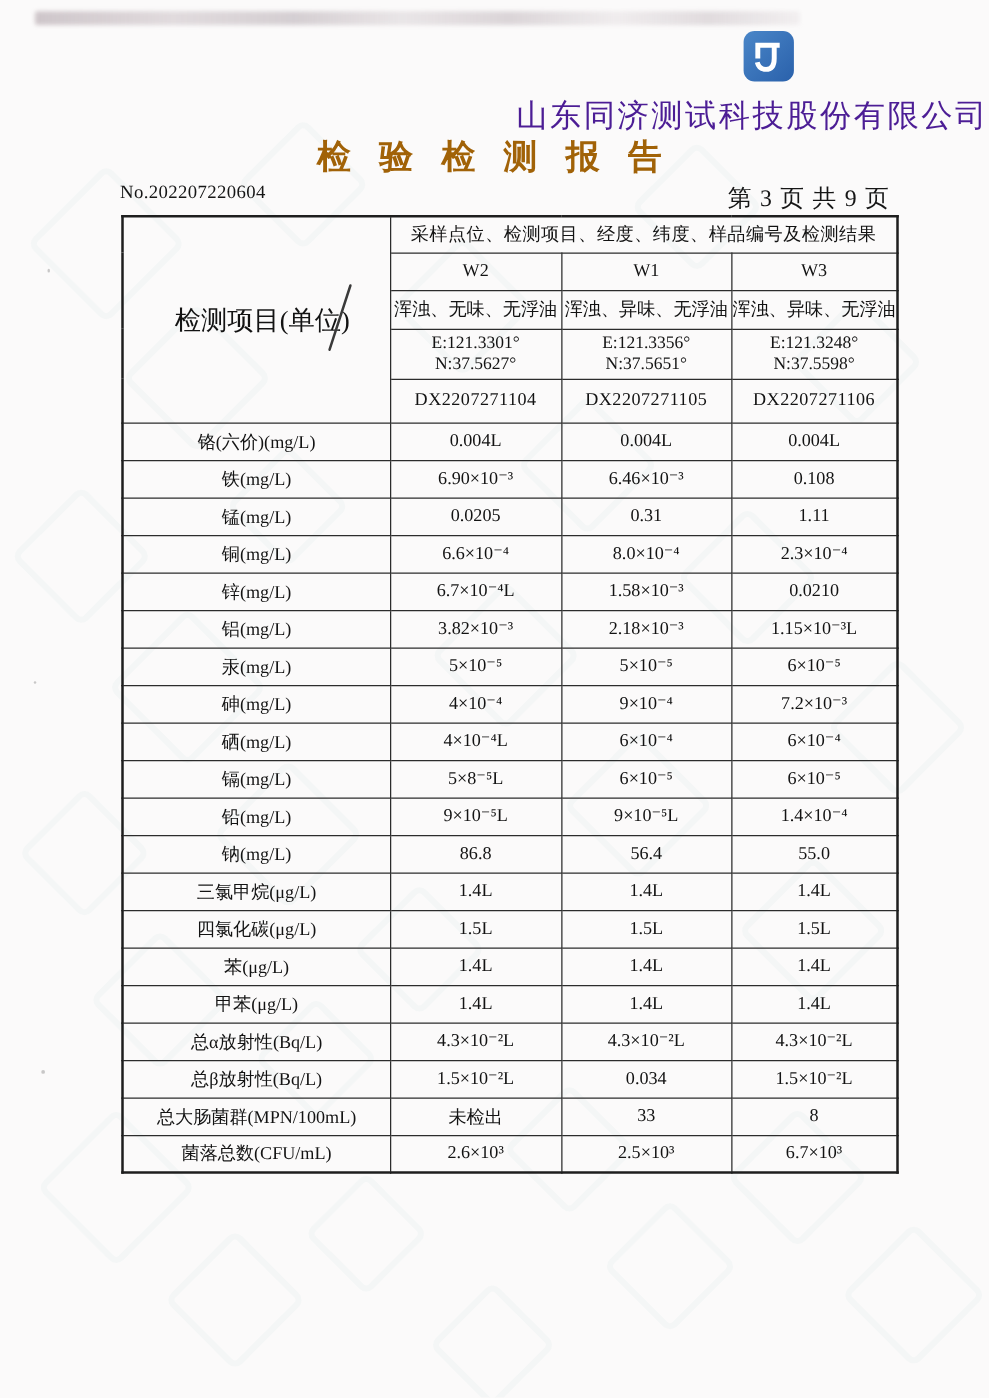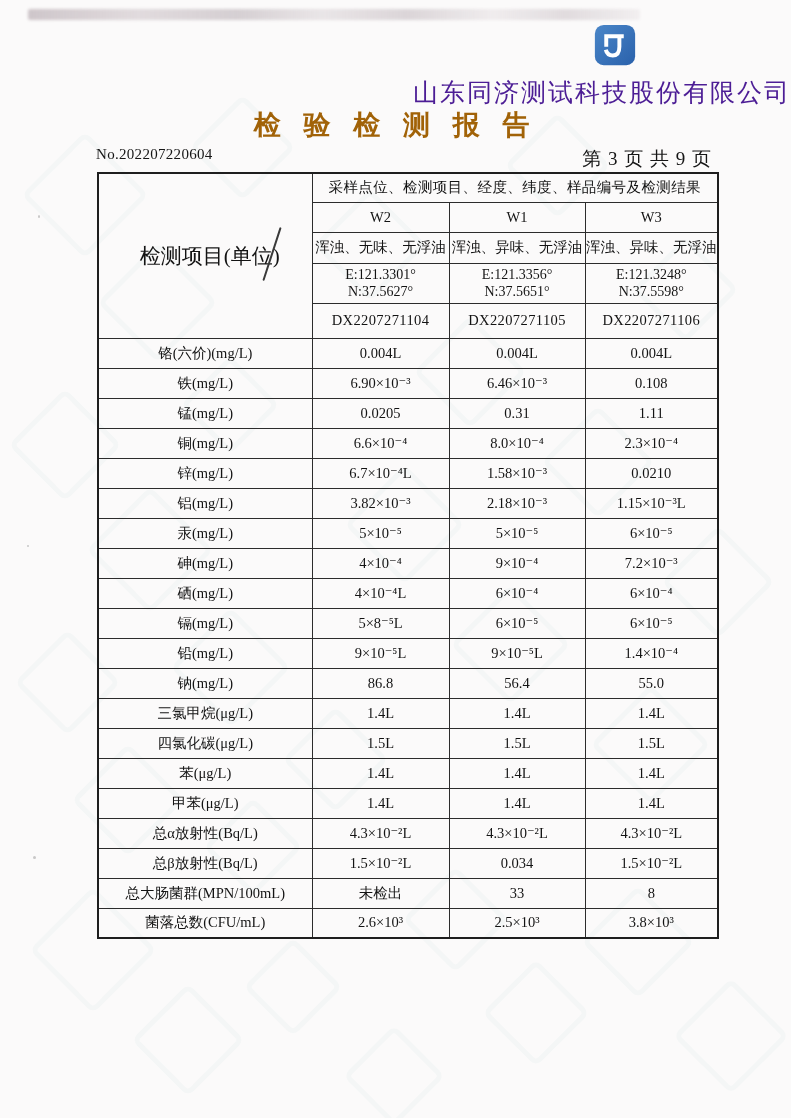--- a/index.html
+++ b/index.html
@@ -290,16 +290,16 @@
       <tr class="r-data">
     <td class="item-cell">总大肠菌群(MPN/100mL)</td>
     <td>未检出</td>
     <td>33</td>
     <td>8</td>
   </tr>
       <tr class="r-data">
     <td class="item-cell">菌落总数(CFU/mL)</td>
     <td>2.6×10³</td>
     <td>2.5×10³</td>
-    <td>3.8×10³</td>
+    <td>6.7×10³</td>
   </tr>
     </tbody>
 </table>
 
 </body></html>

